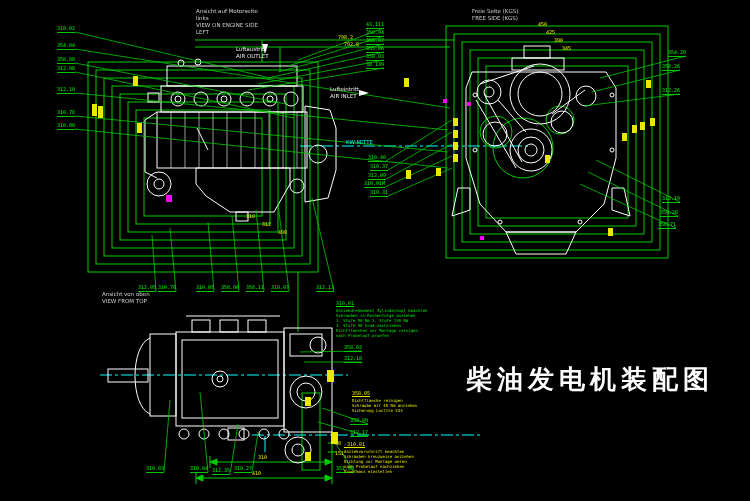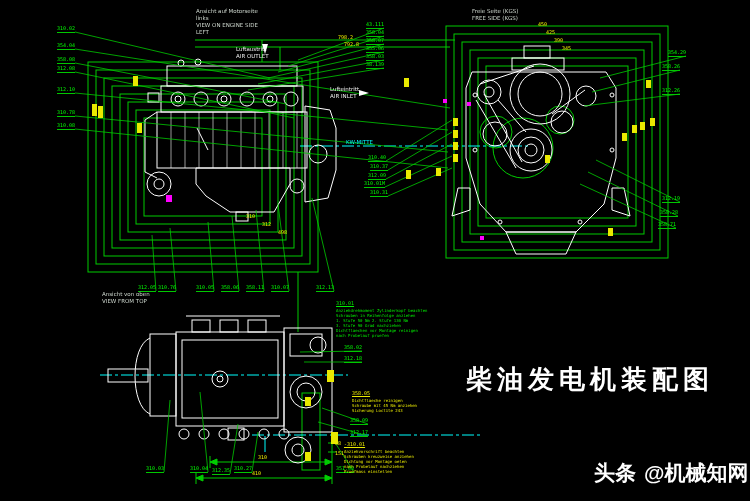--- a/index.html
+++ b/index.html
@@ -352,17 +352,14 @@
         <div>AIR INLET</div>
       </div>
       <div class="arrow right" style="left: 359px; top: 90px;"></div>
       <div class="ann" style="left: 346px; top: 139px; color: rgb(0, 255, 255);">
         <div>KW-MITTE</div>
       </div>
     </div>
 
   <div class="drawing-title">柴油发电机装配图</div>
 
-  <div class="watermark">
-    <span class="brand">头条</span><span class="handle">@机械知网</span>
-  </div>
 
 </div>
 
 </body></html>

